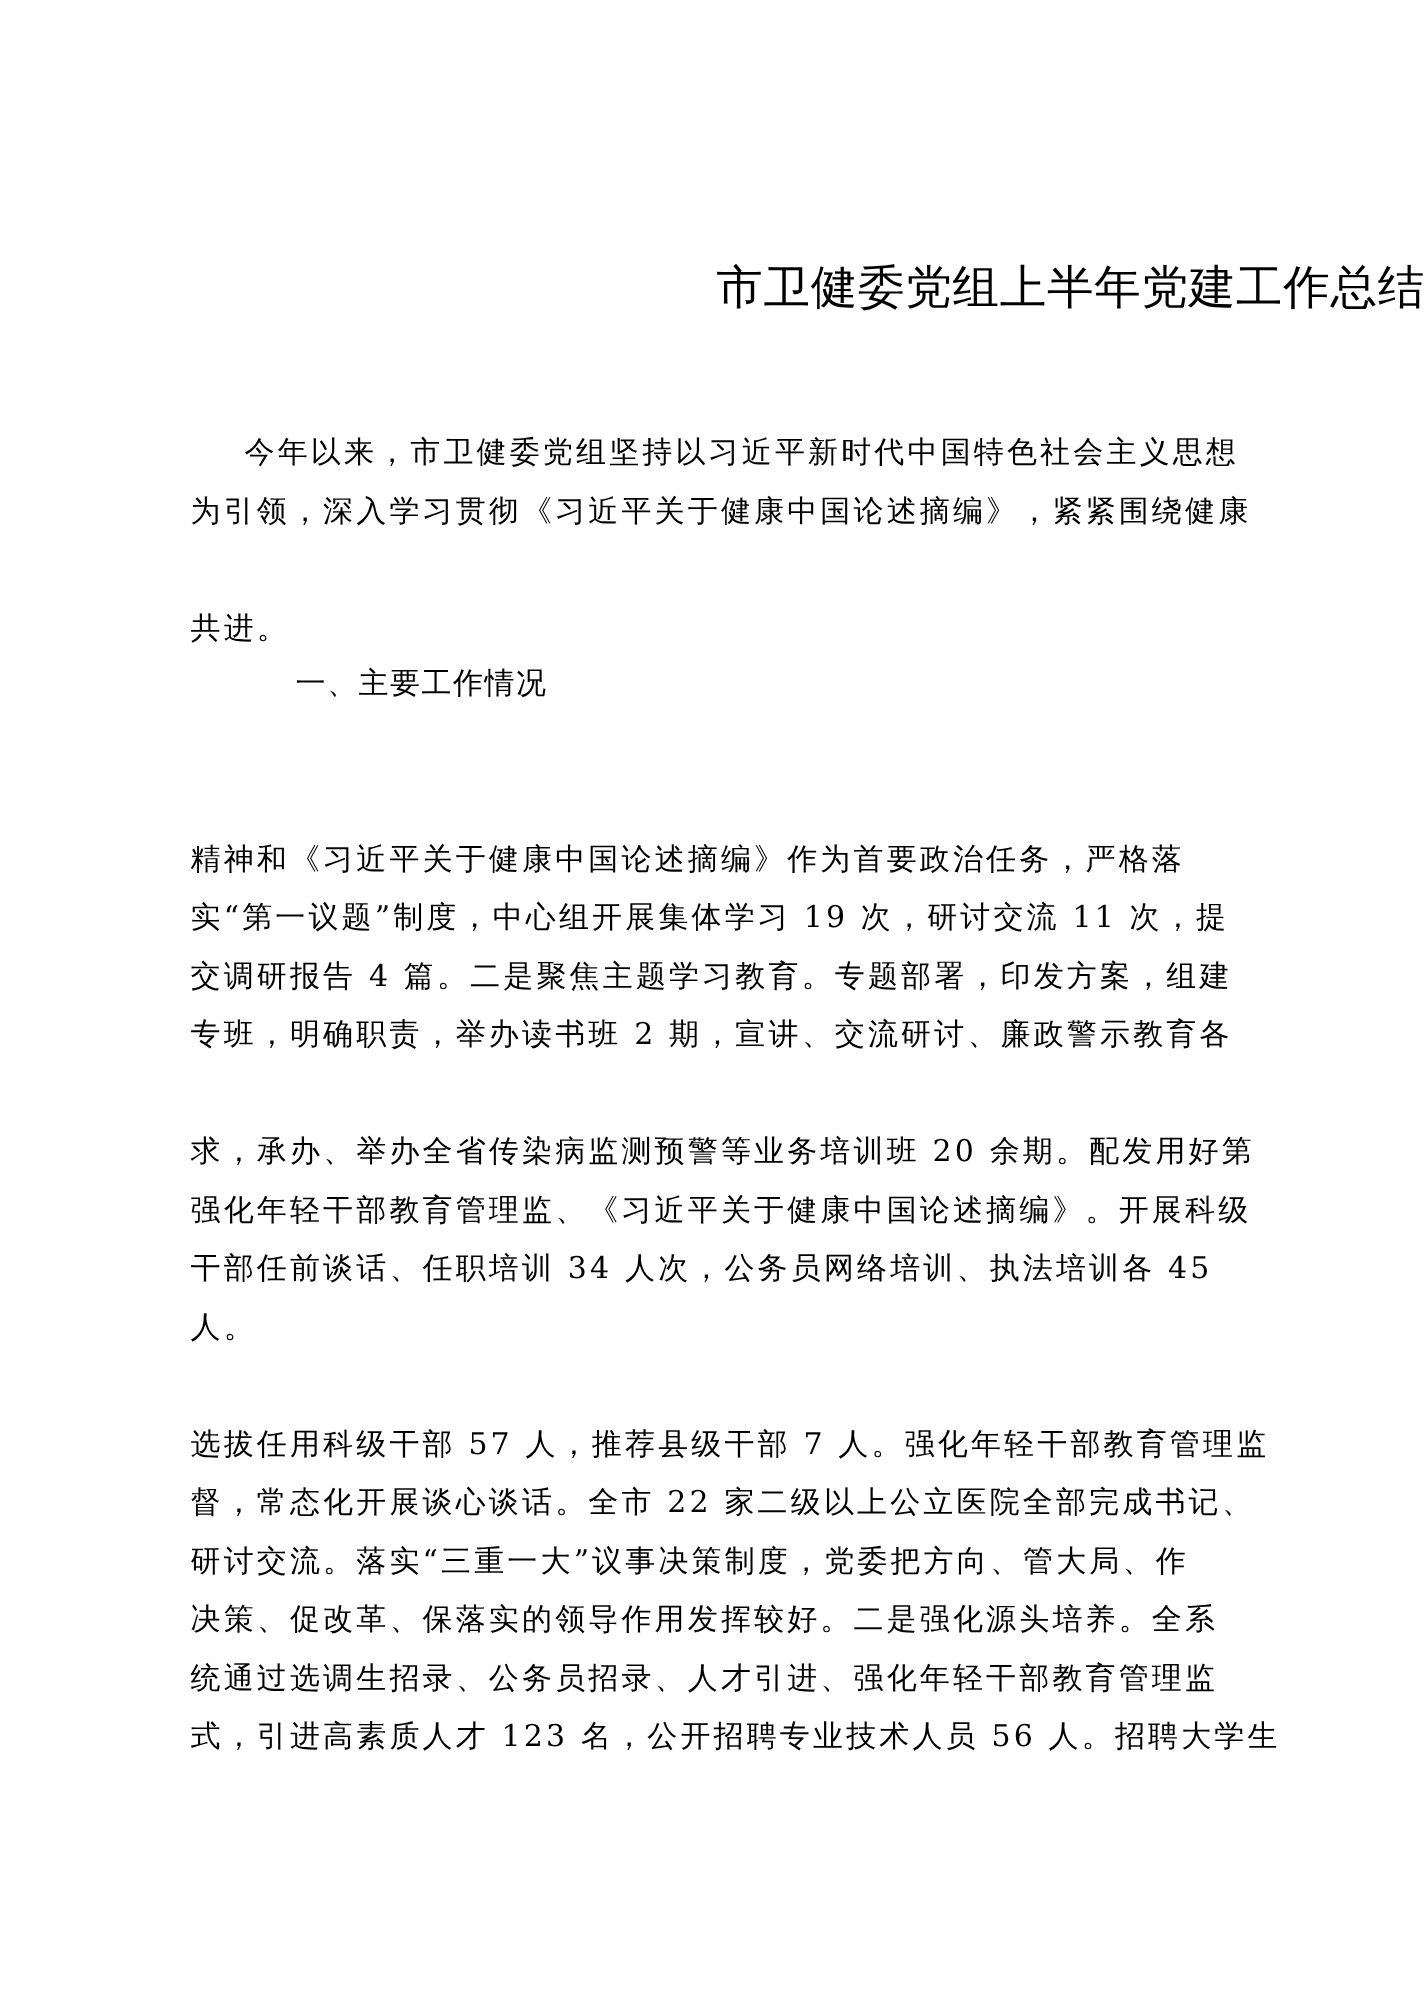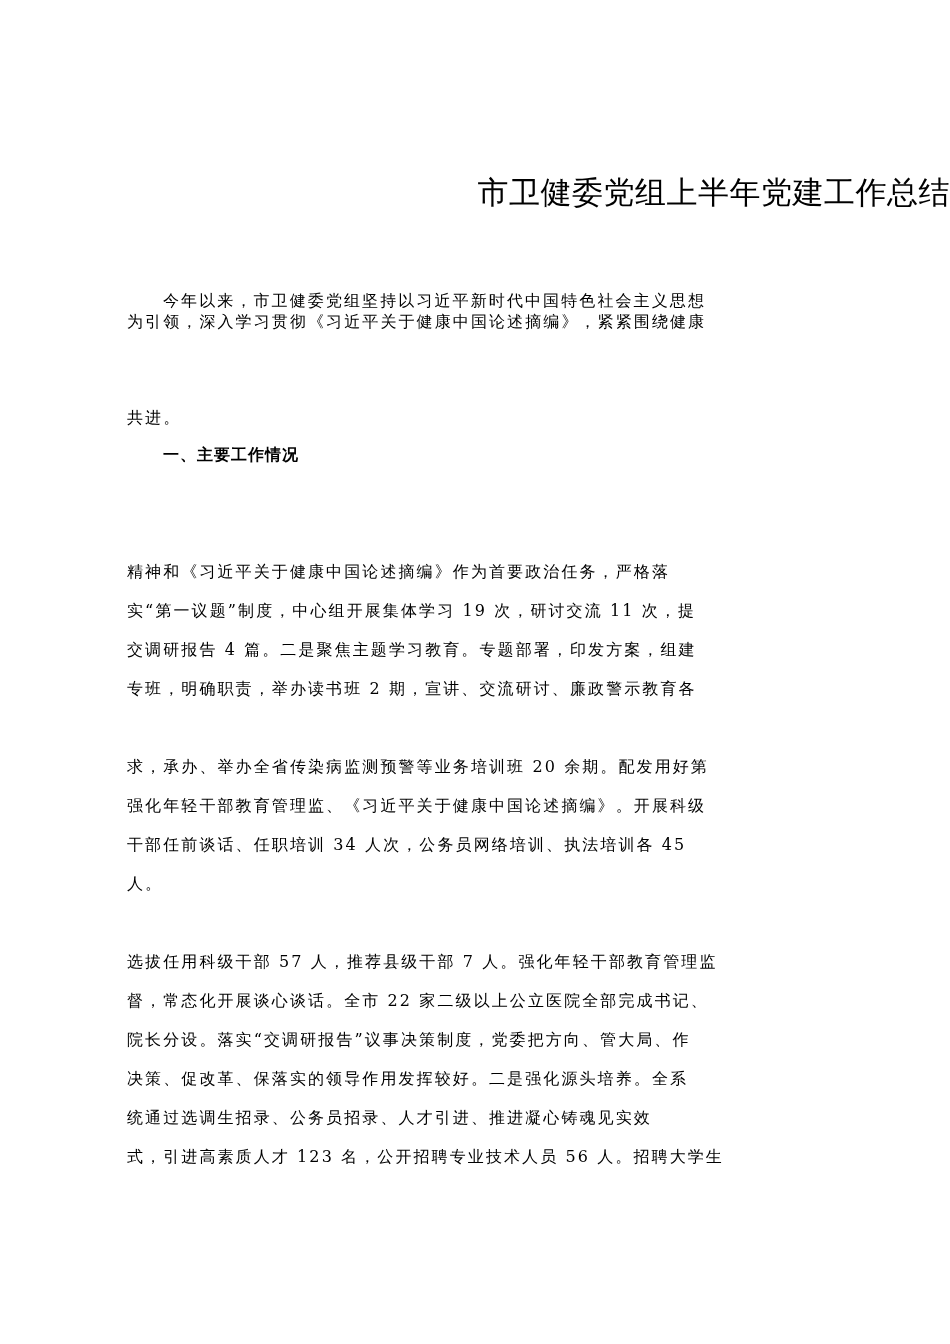--- a/index.html
+++ b/index.html
@@ -28,55 +28,56 @@
     text-align: right;
     font-family: "DejaVu Sans", "Liberation Sans", sans-serif;
     font-size: 31px;
     line-height: 48px;
     letter-spacing: 0.5px;
   }
   .line {
     position: absolute;
     left: 127px;
     width: 710px;
-    font-size: 16px;
+    font-size: 20px;
     line-height: 30px;
     white-space: nowrap;
     letter-spacing: 2.1px;
   }
   .line.indent { left: 163px; width: 674px; }
   .heading {
     font-family: "DejaVu Sans", "Liberation Sans", sans-serif;
-    font-weight: bold;
+    font-weight: normal;
     letter-spacing: 1px;
+    margin-left: 34px;
   }
   .sub-heading {
     font-family: "DejaVu Sans", "Liberation Sans", sans-serif;
   }
 </style>
 </head>
 <body>
 
 <div class="page">
   <div class="title">市卫健委党组上半年党建工作总结</div>
 
   <div class="line indent" style="top:286px">今年以来，市卫健委党组坚持以习近平新时代中国特色社会主义思想</div>
-  <div class="line" style="top:307px">为引领，深入学习贯彻《习近平关于健康中国论述摘编》，紧紧围绕健康</div>
+  <div class="line" style="top:325px">为引领，深入学习贯彻《习近平关于健康中国论述摘编》，紧紧围绕健康</div>
   <div class="line" style="top:403px">共进。</div>
 
   <div class="line indent heading" style="top:440px">一、主要工作情况</div>
 
   <div class="line" style="top:557px">精神和《习近平关于健康中国论述摘编》作为首要政治任务，严格落</div>
   <div class="line" style="top:596px">实“第一议题”制度，中心组开展集体学习 19 次，研讨交流 11 次，提</div>
   <div class="line" style="top:635px">交调研报告 4 篇。二是聚焦主题学习教育。专题部署，印发方案，组建</div>
   <div class="line" style="top:674px">专班，明确职责，举办读书班 2 期，宣讲、交流研讨、廉政警示教育各</div>
   <div class="line" style="top:752px">求，承办、举办全省传染病监测预警等业务培训班 20 余期。配发用好第</div>
   <div class="line" style="top:791px">强化年轻干部教育管理监、《习近平关于健康中国论述摘编》。开展科级</div>
   <div class="line" style="top:830px">干部任前谈话、任职培训 34 人次，公务员网络培训、执法培训各 45</div>
   <div class="line" style="top:869px">人。</div>
 
   <div class="line" style="top:947px">选拔任用科级干部 57 人，推荐县级干部 7 人。强化年轻干部教育管理监</div>
   <div class="line" style="top:986px">督，常态化开展谈心谈话。全市 22 家二级以上公立医院全部完成书记、</div>
-  <div class="line" style="top:1025px">院长分设。落实“交调研报告”议事决策制度，党委把方向、管大局、作</div>
+  <div class="line" style="top:1025px">研讨交流。落实“三重一大”议事决策制度，党委把方向、管大局、作</div>
   <div class="line" style="top:1064px">决策、促改革、保落实的领导作用发挥较好。二是强化源头培养。全系</div>
-  <div class="line" style="top:1103px">统通过选调生招录、公务员招录、人才引进、推进凝心铸魂见实效</div>
+  <div class="line" style="top:1103px">统通过选调生招录、公务员招录、人才引进、强化年轻干部教育管理监</div>
   <div class="line" style="top:1142px">式，引进高素质人才 123 名，公开招聘专业技术人员 56 人。招聘大学生</div>
 </div>
 
 </body></html>

